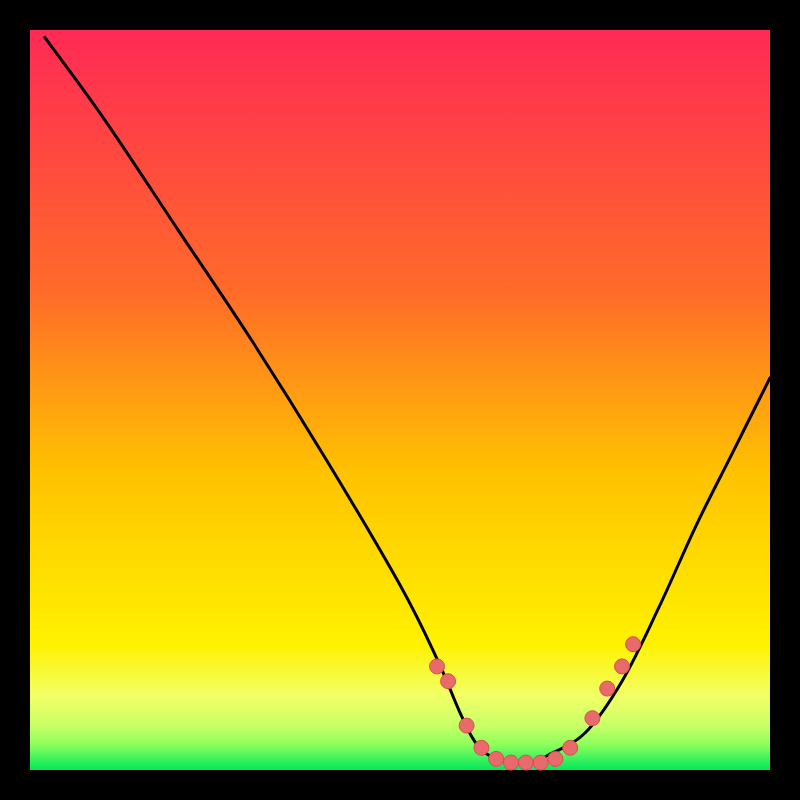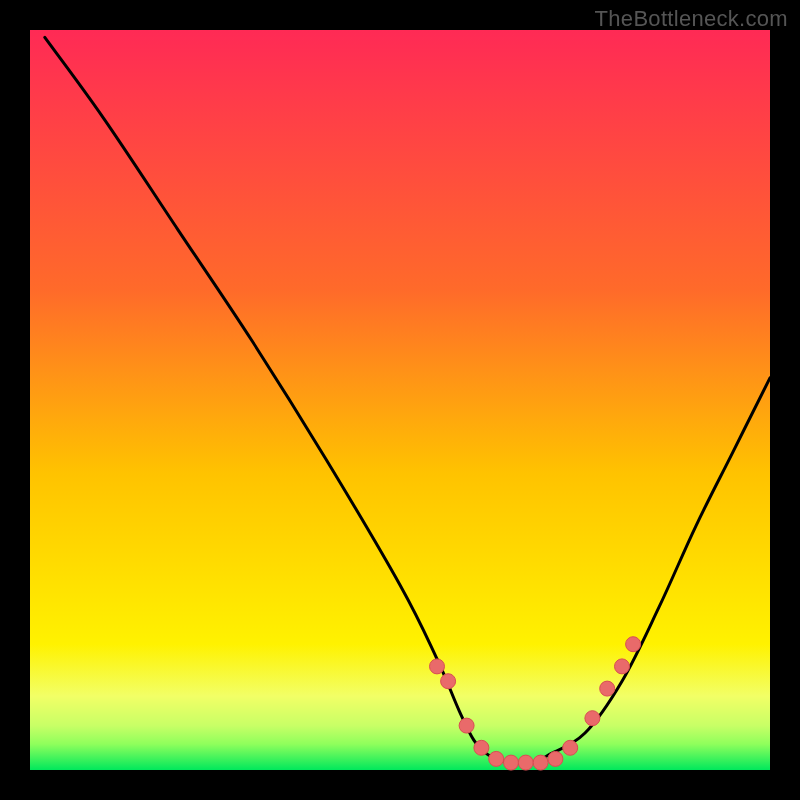--- a/index.html
+++ b/index.html
@@ -28,21 +28,20 @@
     z-index: 10;
   }
   svg {
     display: block;
   }
 </style>
 </head>
 <body>
 
 <div class="chart-container">
-  <div class="watermark">TheBottleneck.com</div>
   <svg id="chart-svg" width="800" height="800" viewBox="0 0 800 800">
       <defs>
         <linearGradient id="bgGrad" x1="0" y1="0" x2="0" y2="1">
           <stop offset="0%" stop-color="#ff2a55"></stop>
           <stop offset="35%" stop-color="#ff6a2a"></stop>
           <stop offset="60%" stop-color="#ffc300"></stop>
           <stop offset="83%" stop-color="#fff200"></stop>
           <stop offset="90%" stop-color="#f2ff66"></stop>
           <stop offset="94%" stop-color="#c8ff66"></stop>
           <stop offset="96.5%" stop-color="#8fff5c"></stop>

